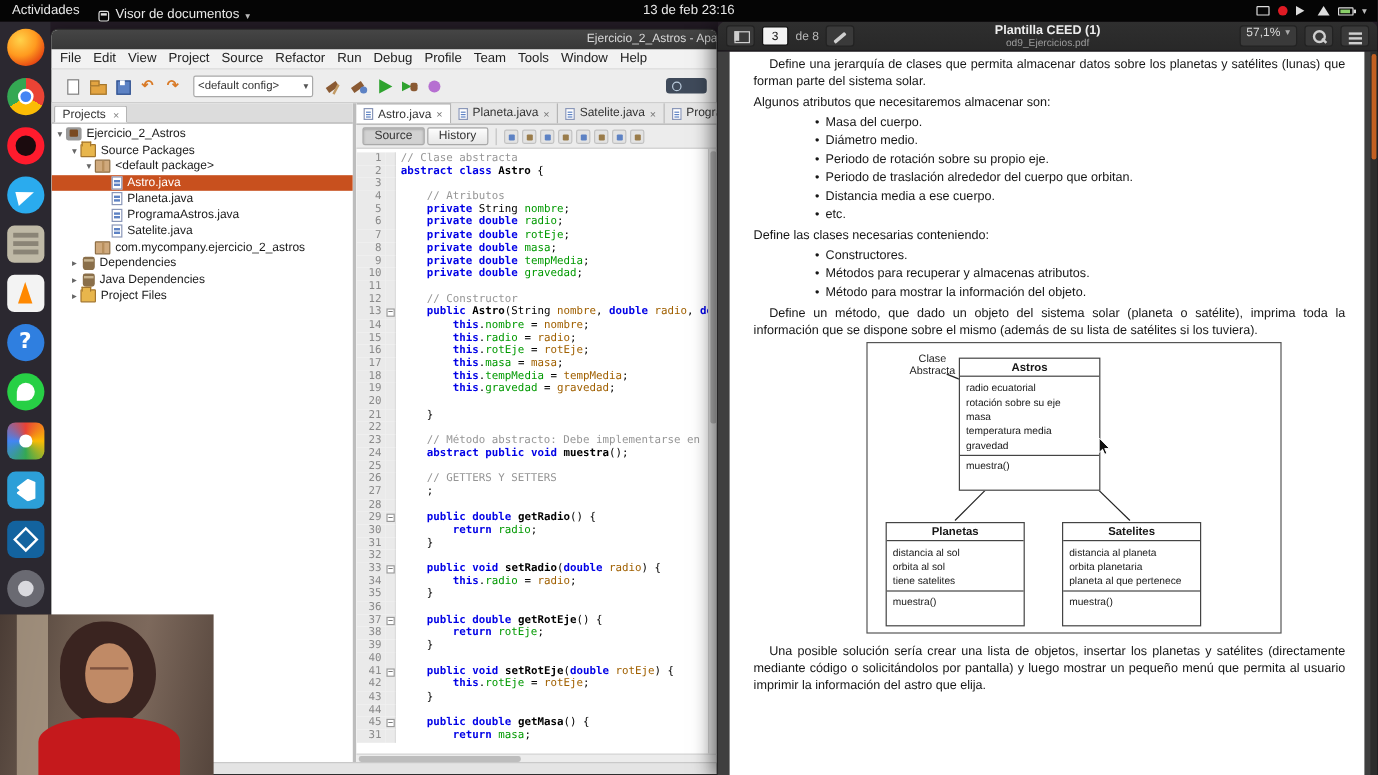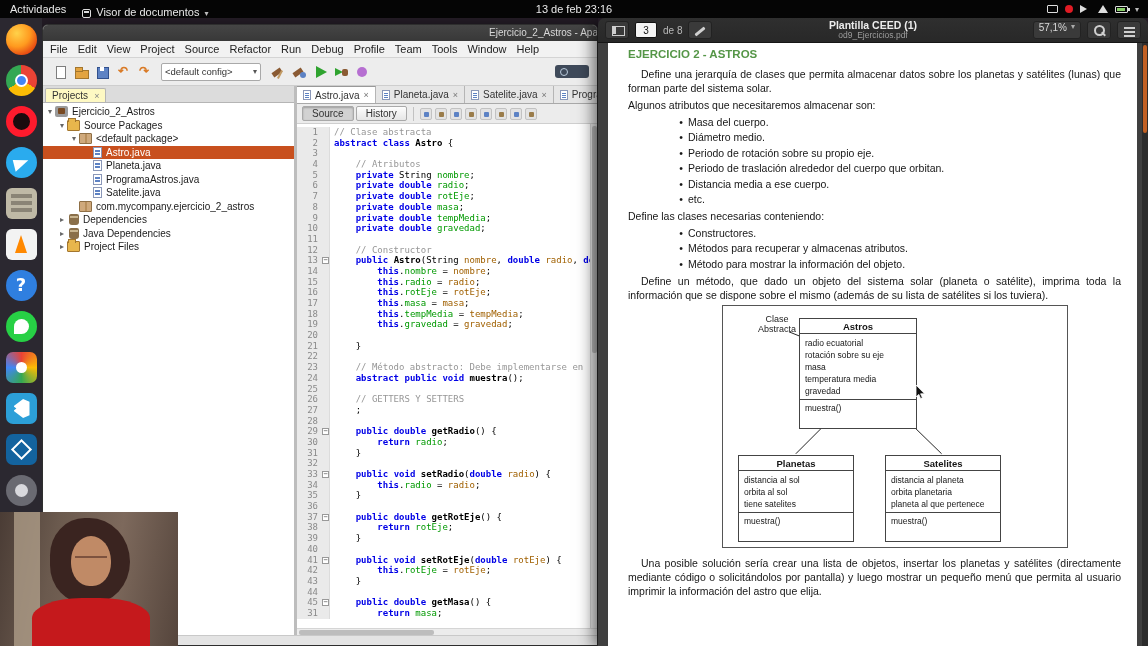--- a/index.html
+++ b/index.html
@@ -93,21 +93,21 @@
   .nb-combo .caret{font-size:8px;color:#555}
   .nb-pill{margin-left:auto;width:34px;height:13px;background:#3f4a5a;border-radius:3px;position:relative}
   .nb-pill::after{content:"";position:absolute;left:5px;top:3px;width:6px;height:6px;border:1px solid #bcd;border-radius:50%}
 
   .nb-main{flex:1;display:flex;min-height:0}
   .nb-status{height:10px;background:#e4e4e4;border-top:1px solid #c9c9c9;flex:none}
 
   
   .nb-projects{width:254px;flex:none;background:#fff;border-right:3px solid #bdbdbd;display:flex;flex-direction:column}
   .proj-header{height:17px;background:#dcdcdc;border-bottom:1px solid #b5b5b5;display:flex;align-items:flex-end;padding-left:2px;flex:none}
-  .proj-tab{background:#fef9c3;border:1px solid #b5b5b5;border-bottom:none;font-size:10px;color:#333;
+  .proj-tab{background:#ffffff;border:1px solid #b5b5b5;border-bottom:none;font-size:10px;color:#333;
     padding:1px 6px;display:flex;align-items:flex-end;gap:6px;border-radius:2px 2px 0 0}
   .proj-tab .x{color:#888;font-size:9px}
   .tree{flex:1;overflow:hidden;padding-top:2px;font-size:10px;color:#1a1a1a}
   .tree-row{height:13.5px;display:flex;align-items:center;white-space:nowrap}
   .tree-row.selected{background:#c8501e;color:#fff}
   .exp{width:10px;font-size:8px;color:#666;text-align:center;flex:none}
   .tree-row.selected .exp{color:#fff}
   .tico{width:13px;height:11px;margin-right:4px;position:relative;flex:none}
   .tico-project{background:#9a9a9a;border-radius:2px}
   .tico-project::after{content:"";position:absolute;left:3px;top:2px;width:7px;height:6px;background:#7a4a21;border-radius:1px}
@@ -671,21 +671,20 @@
           <span>57,1%</span>
           <span class="caret">▾</span>
         </div>
         <div class="ev-btn ic-mag"></div>
         <div class="ev-btn ic-menu"></div>
       </div>
     </div>
     <div class="ev-content">
       <div class="ev-page">
         <div class="ev-doc">
-          <div class="dheading">EJERCICIO 2 - ASTROS</div>
           <div class="dpara">Define una jerarquía de clases que permita almacenar datos sobre los planetas y satélites (lunas) que forman parte del sistema solar.</div>
           <div class="dlabel">Algunos atributos que necesitaremos almacenar son:</div>
           <div class="dlist">
               <div class="dli">
                 <span class="bullet">•</span>
                 <span>Masa del cuerpo.</span>
               </div>
               <div class="dli">
                 <span class="bullet">•</span>
                 <span>Diámetro medio.</span>

